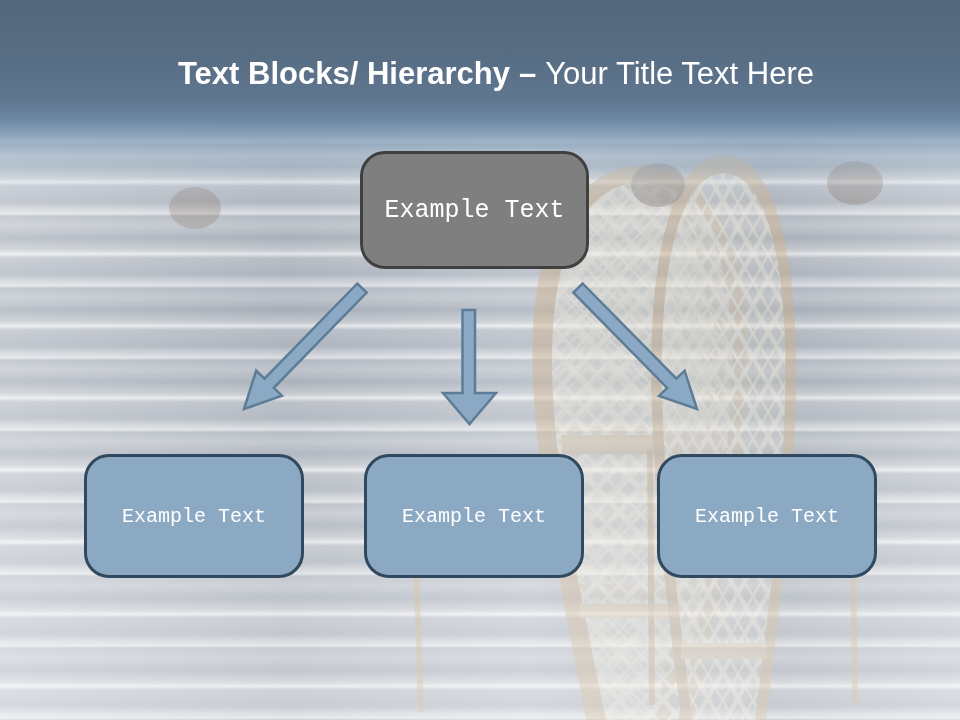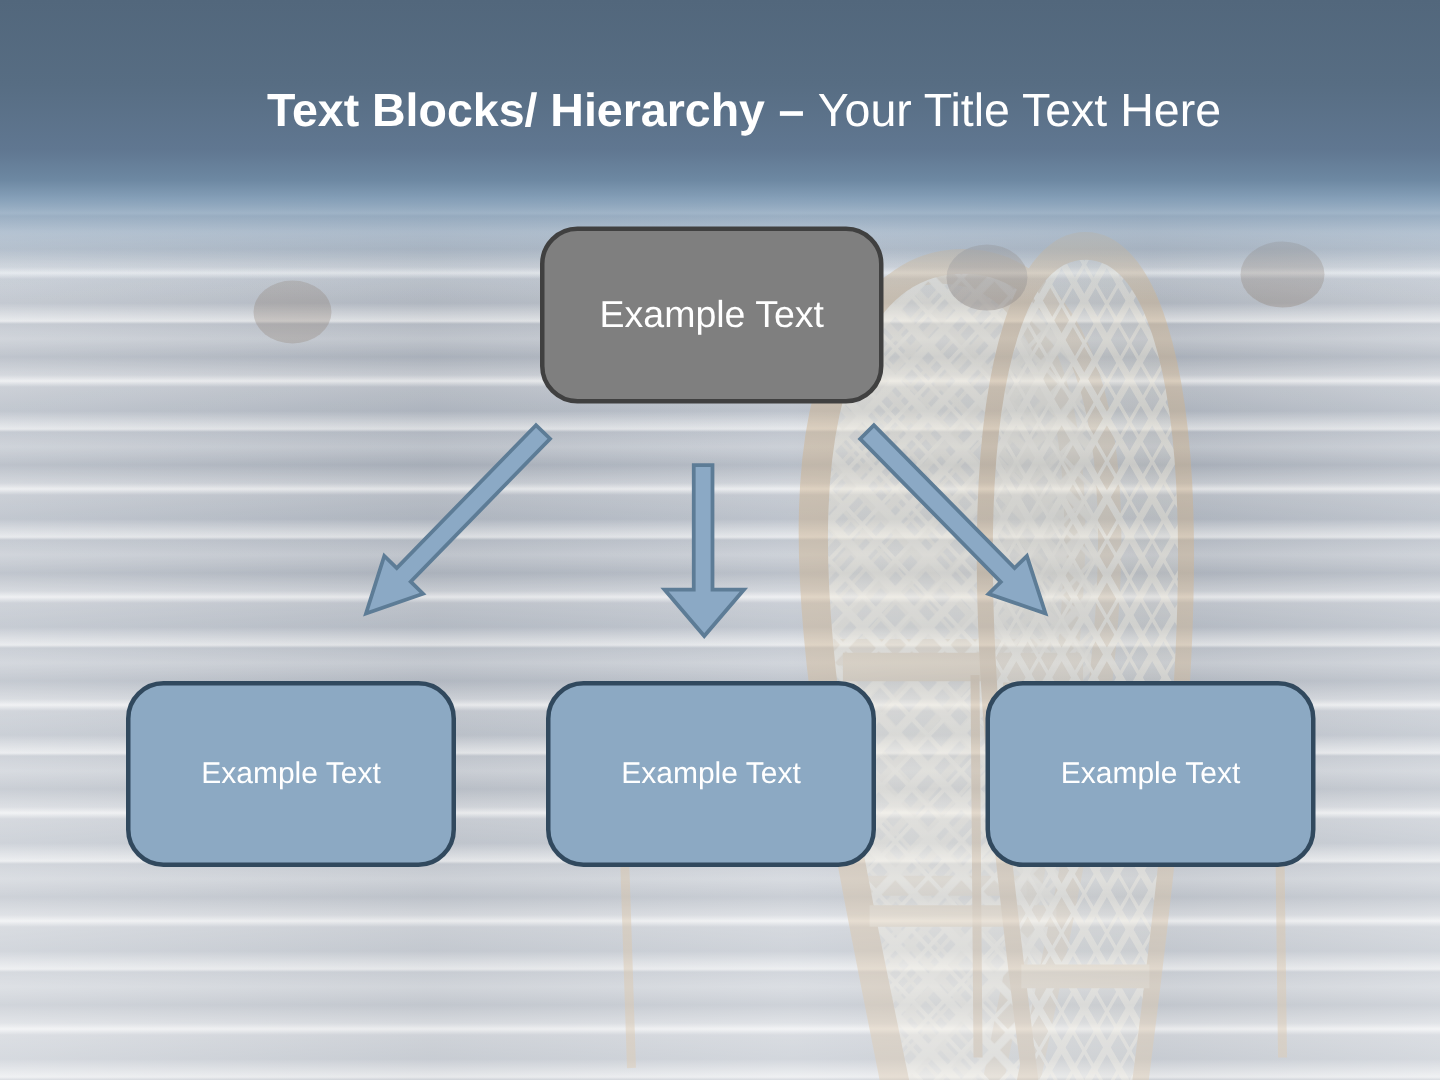--- a/index.html
+++ b/index.html
@@ -40,21 +40,21 @@
   }
   .title .seg-bold{font-weight:bold;}
   .title .seg-dash{font-weight:bold;margin:0 9px;}
   
   .arrows{position:absolute;inset:0;z-index:4;}
   .arrows polygon{fill:#8ba9c5;stroke:#5d7c96;stroke-width:2.5;}
   
   .box{
     position:absolute;z-index:5;box-sizing:border-box;border-radius:25px;
     display:flex;align-items:center;justify-content:center;
-    color:#ffffff;text-align:center;
+    color:#ffffff;text-align:center;font-family:Liberation Mono, monospace;
   }
   .box-root{
     left:360px;top:151px;width:229px;height:118px;
     background:#7f7f7f;border:3px solid #404040;font-size:25px;
   }
   .box-child{
     top:454px;width:220px;height:124px;
     background:#8ca9c3;border:3px solid #31495e;font-size:20px;
   }
   .box-child-1{left:84px;}

